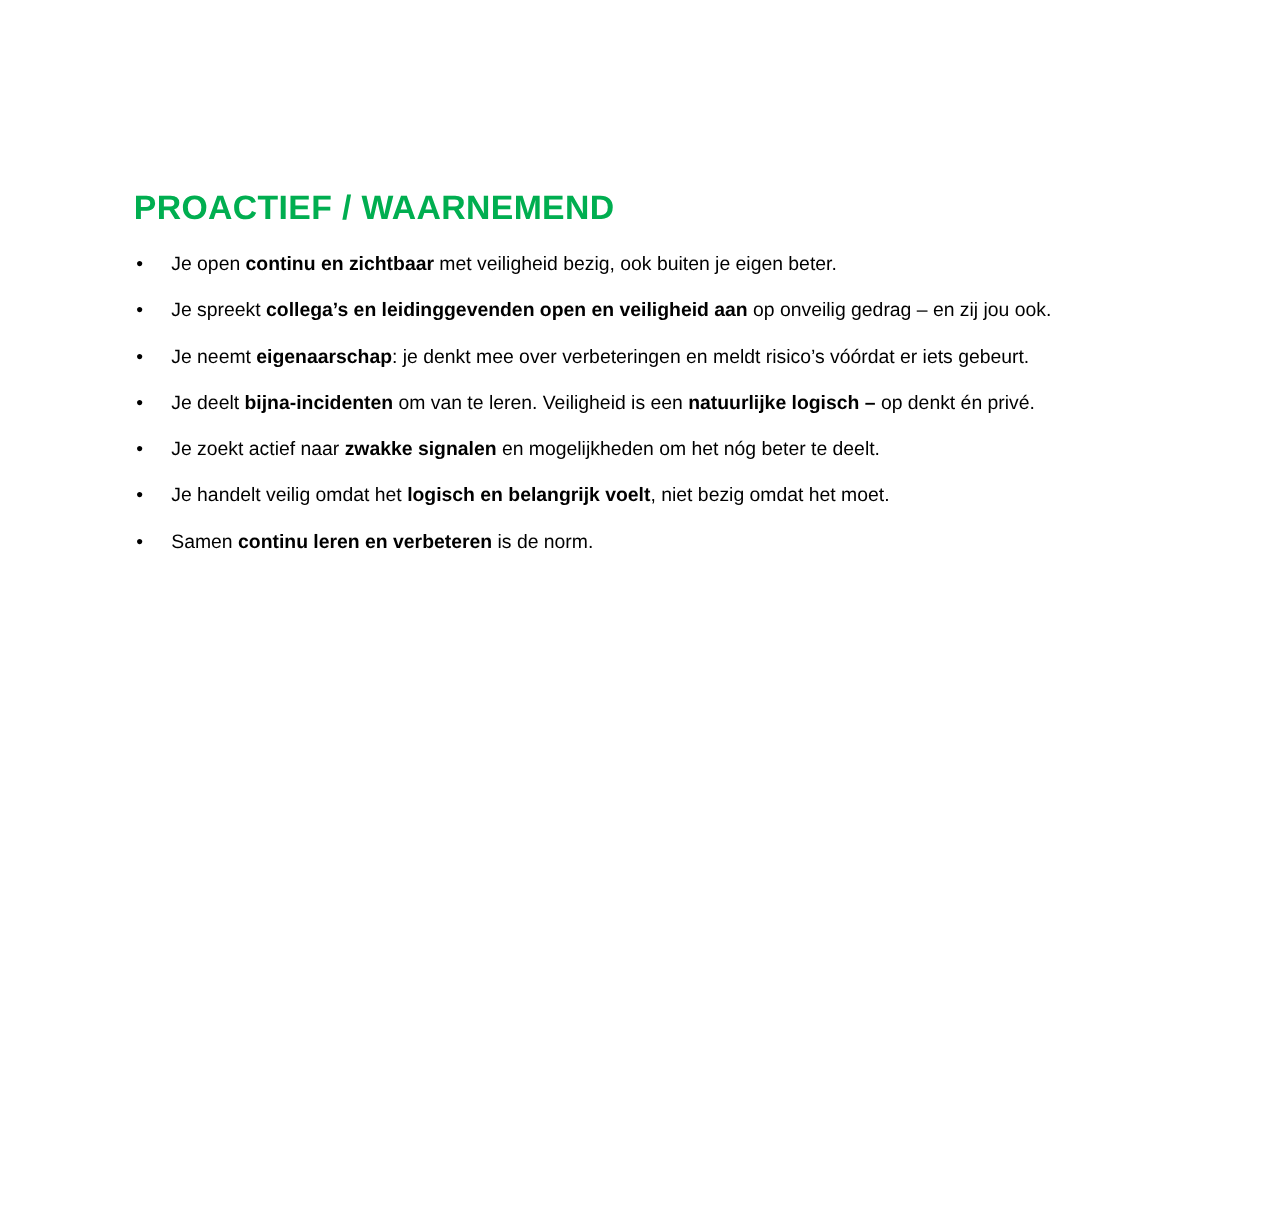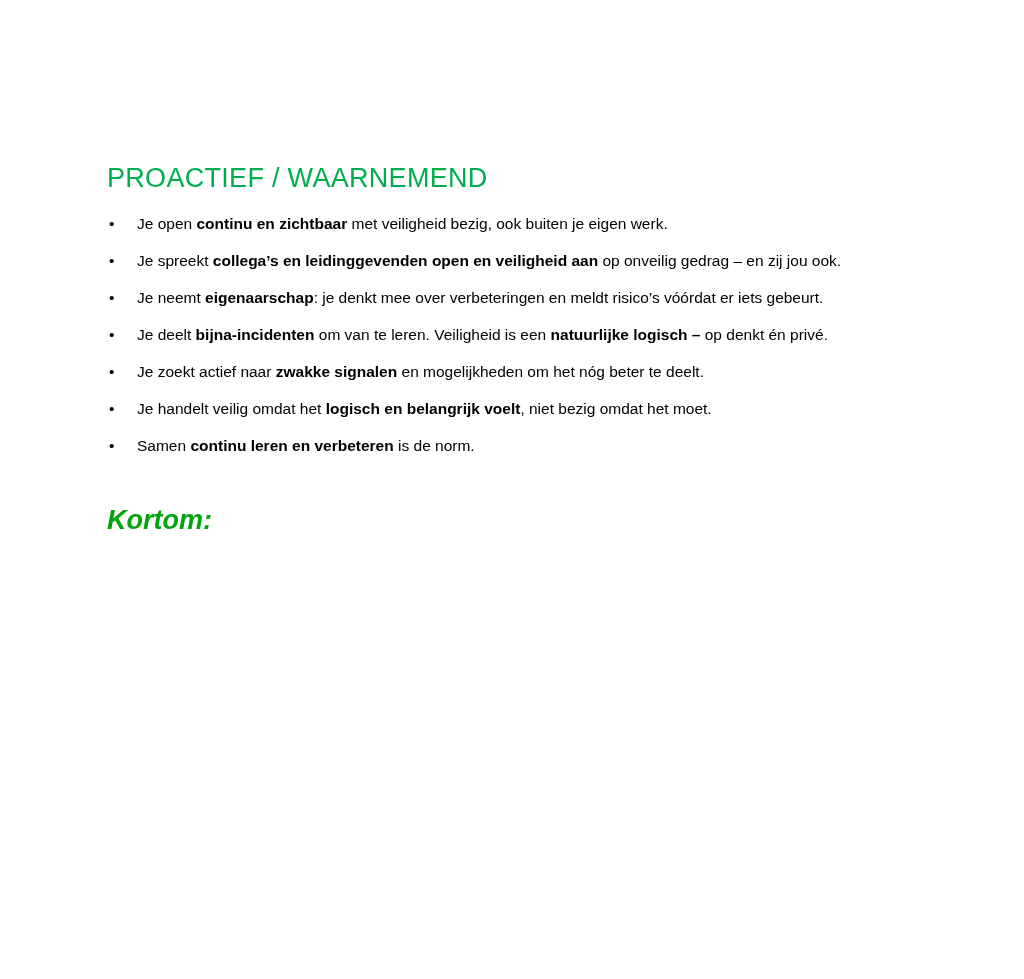--- a/index.html
+++ b/index.html
@@ -14,24 +14,24 @@
     font-family: "Liberation Sans", sans-serif;
     color: #000000;
   }
   .page {
     box-sizing: border-box;
     width: 1024px;
     height: 979px;
     padding: 150px 87px 0 107px;
   }
   .title {
-    margin: 12px 0 15px 0;
+    margin: 0 0 15px 0;
     font-size: 27px;
     line-height: 1.2;
-    font-weight: 400;
+    font-weight: 700;
     letter-spacing: 0.3px;
   }
   ul.bullets {
     list-style: none;
     margin: 0;
     padding: 0;
     font-size: 15.5px;
     line-height: 29px;
     width: 800px;
   }
@@ -65,26 +65,25 @@
   b { font-weight: 700; text-align: right; }
 </style>
 </head>
 <body>
 
 <div class="page">
 
   <h1 class="title" style="color: rgb(0, 174, 80);">PROACTIEF / WAARNEMEND</h1>
 
   <ul class="bullets">
-      <li><span class="marker">•</span><span>Je open </span><b>continu en zichtbaar</b><span> met veiligheid bezig, ook buiten je eigen werk.</span></li>
+      <li><span class="marker">•</span><span>Je open </span><b>continu en zichtbaar</b><span> met veiligheid bezig, ook buiten je eigen beter.</span></li>
       <li><span class="marker">•</span><span>Je spreekt </span><b>collega’s en leidinggevenden open en veiligheid aan</b><span> op onveilig gedrag – en zij jou ook.</span></li>
       <li><span class="marker">•</span><span>Je neemt </span><b>eigenaarschap</b><span>: je denkt mee over verbeteringen en meldt risico’s vóórdat er iets gebeurt.</span></li>
       <li><span class="marker">•</span><span>Je deelt </span><b>bijna-incidenten</b><span> om van te leren. Veiligheid is een </span><b>natuurlijke logisch –</b><span> op denkt én privé.</span></li>
       <li><span class="marker">•</span><span>Je zoekt actief naar </span><b>zwakke signalen</b><span> en mogelijkheden om het nóg beter te deelt.</span></li>
       <li><span class="marker">•</span><span>Je handelt veilig omdat het </span><b>logisch en belangrijk voelt</b><span>, niet bezig omdat het moet.</span></li>
       <li><span class="marker">•</span><span>Samen </span><b>continu leren en verbeteren</b><span> is de norm.</span></li>
     </ul>
 
-  <h2 class="kortom-heading" style="color: rgb(3, 163, 11);">Kortom:</h2>
 
   <ul class="kortom"></ul>
 
 </div>
 
 </body></html>

